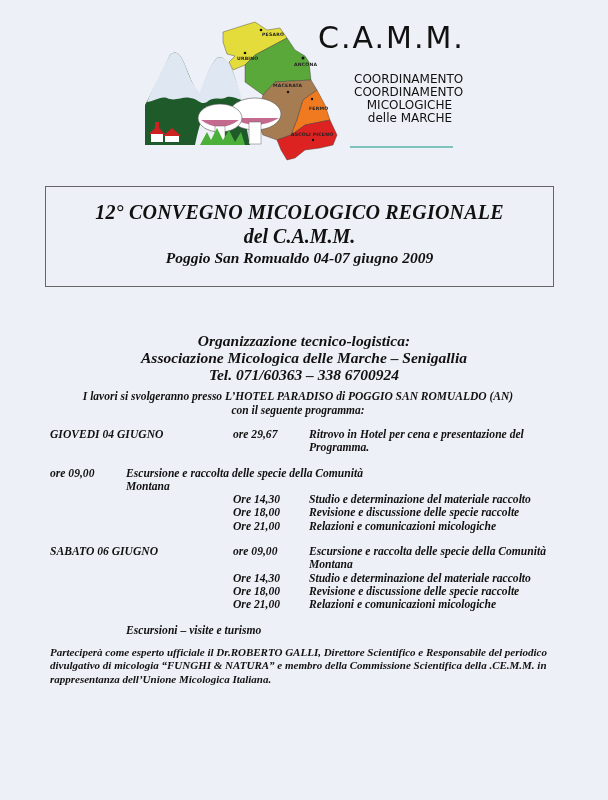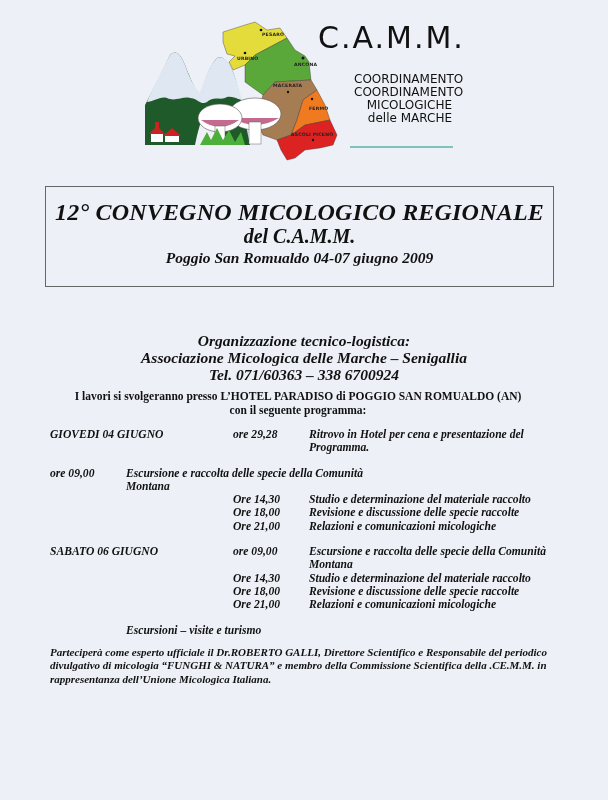--- a/index.html
+++ b/index.html
@@ -27,27 +27,27 @@
     }
     .camm-line { position: absolute; left: 205px; top: 136px; width: 103px; height: 2px; background: #7fc3bd; }
     .city { position: absolute; font-family: "DejaVu Sans", sans-serif; font-size: 4.6px; font-weight: bold; color: #222; letter-spacing: 0.2px; }
 
     
     .title-box {
       position: absolute; left: 45px; top: 186px; width: 509px; height: 101px;
       border: 1.5px solid #666; box-sizing: border-box;
       text-align: center; font-style: italic; font-weight: bold;
     }
-    .tb-1 { margin-top: 13px; font-size: 24px; line-height: 24px; letter-spacing: 0.2px; }
+    .tb-1 { margin-top: 13px; font-size: 20px; line-height: 24px; letter-spacing: 0.2px; }
     .tb-2 { font-size: 20px; line-height: 24px; }
     .tb-3 { font-size: 15.5px; line-height: 20px; }
 
     
     .org { position: absolute; left: 0; width: 608px; top: 332px; text-align: center; font-style: italic; font-weight: bold; font-size: 15.5px; line-height: 17px; }
-    .intro { position: absolute; left: 0; width: 596px; top: 389px; text-align: center; font-weight: bold; font-size: 11.5px; line-height: 14px; }
+    .intro { position: absolute; left: 0; width: 596px; top: 389px; text-align: center; font-style: italic; font-weight: bold; font-size: 11.5px; line-height: 14px; }
 
     
     .prog { position: absolute; left: 50px; top: 428px; width: 520px; font-style: italic; font-weight: bold; font-size: 11.6px; line-height: 13.3px; }
     .day { display: block; margin-bottom: 12px; }
     .row { display: flex; }
     .c-day { width: 183px; flex: none; }
     .c-time { width: 76px; flex: none; }
     .c-desc { width: 255px; flex: none; }
 
     
@@ -125,21 +125,21 @@
 
   <div class="intro">
     <div>I lavori si svolgeranno presso L’HOTEL PARADISO di POGGIO SAN ROMUALDO (AN)</div>
     <div>con il seguente programma:</div>
   </div>
 
   <div class="prog">
     <div class="day">
       <div class="row">
         <span class="c-day">GIOVEDI   04 GIUGNO</span>
-        <span class="c-time">ore 29,28</span>
+        <span class="c-time">ore 29,67</span>
         <span class="c-desc">Ritrovo in Hotel per cena e presentazione del Programma.</span>
       </div>
     </div>
     <div class="day">
       <div class="row">
         <span class="c-time">ore 09,00</span>
         <span class="c-desc">Escursione e raccolta delle specie della Comunità Montana</span>
       </div>
       <div class="row">
         <span class="c-day"></span>

